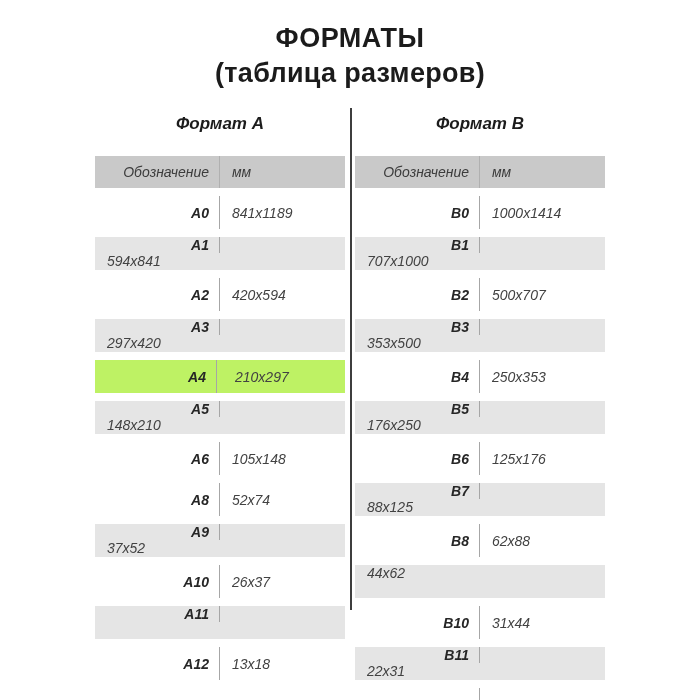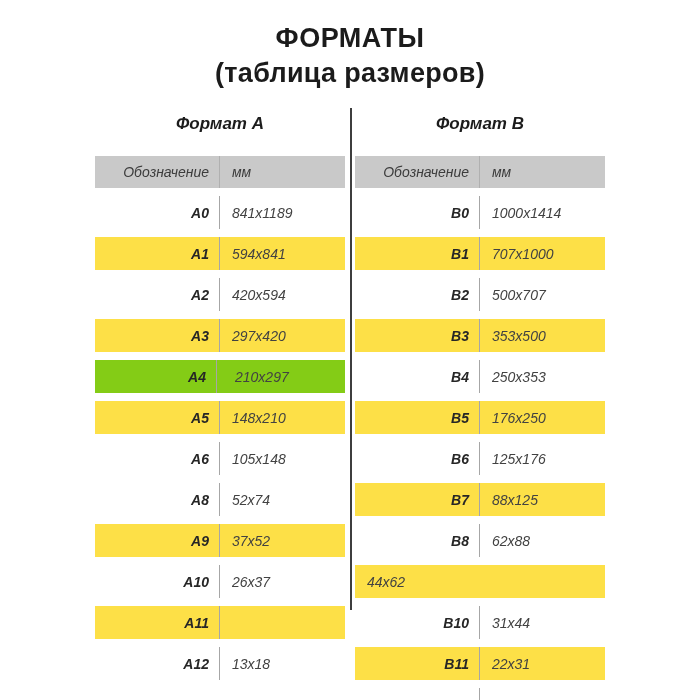--- a/index.html
+++ b/index.html
@@ -68,22 +68,22 @@
   .row {
     display: flex;
     height: 33px;
     background: #ffffff;
     margin-top: 8px;
   }
   .row.head {
     height: 32px;
     background: #c9c9c9;
   }
-  .row.alt { background: #fde047; }
-  .row.hl  { background: #84cc16; gap: 6px; }
+  .row.alt { background: #e5e5e5; flex-direction: column; }
+  .row.hl  { background: #bef264; gap: 6px; }
   .cell {
     box-sizing: border-box;
     width: 125px;
     display: flex;
     align-items: center;
     font-size: 14px;
   }
   .cell.c1 {
     justify-content: flex-end;
     padding-right: 10px;

